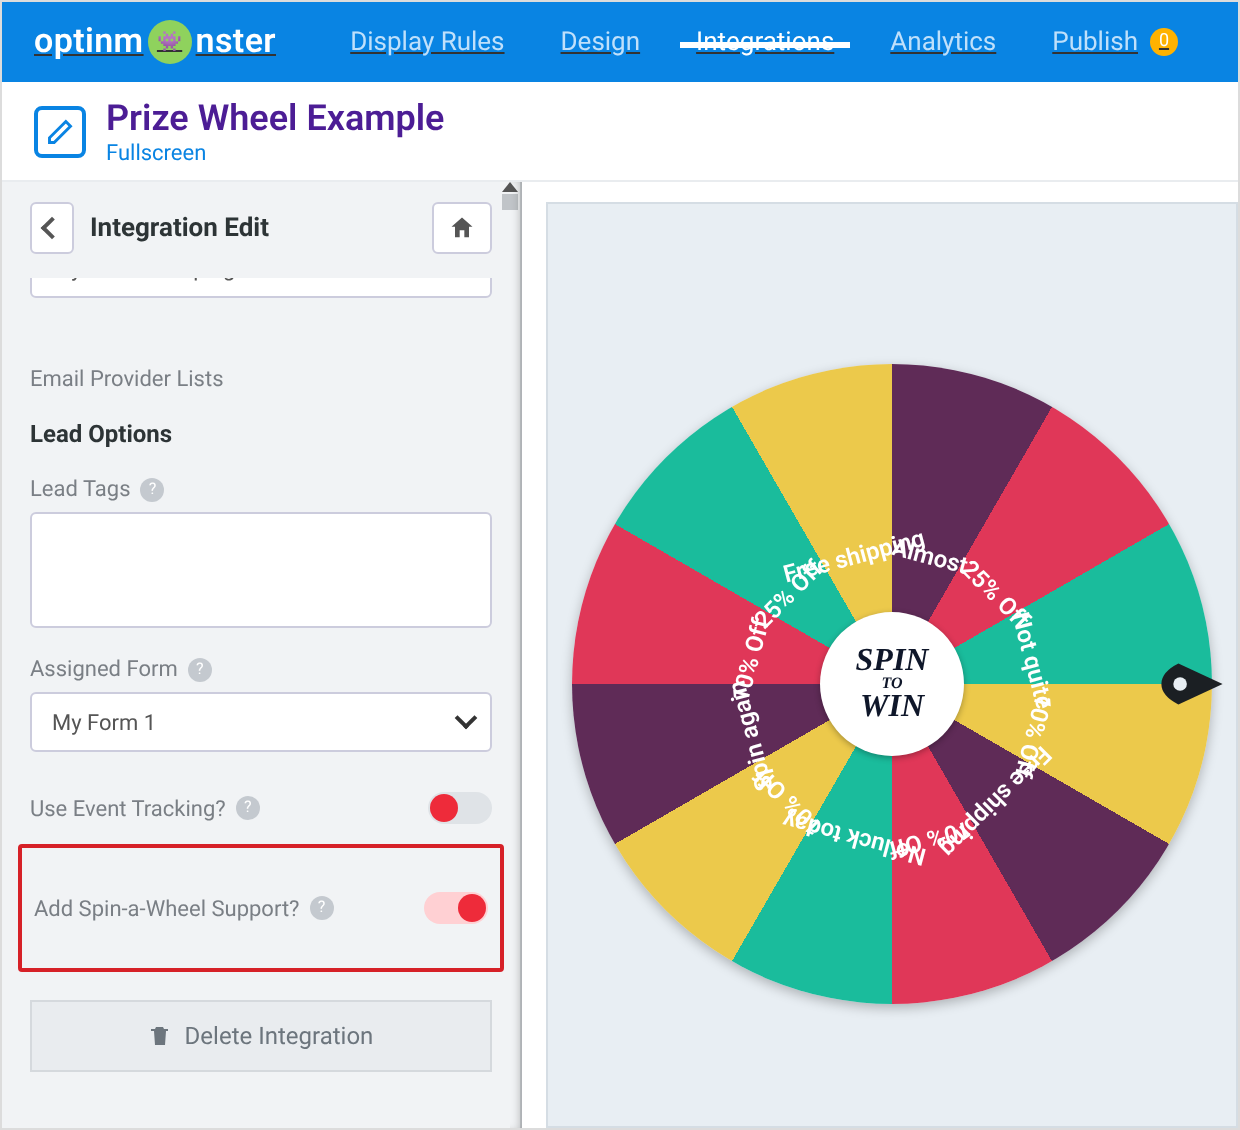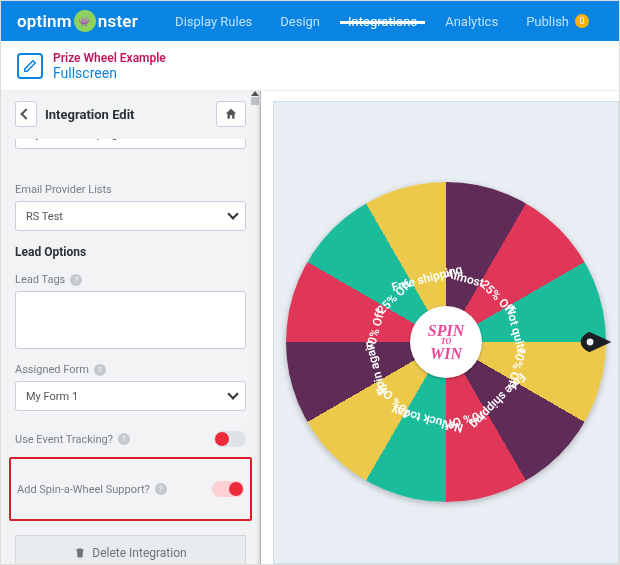--- a/index.html
+++ b/index.html
@@ -1,33 +1,33 @@
 <!DOCTYPE html>
 <html><head>
 <meta charset="utf-8">
 <style>
   * { box-sizing: border-box; margin: 0; padding: 0; }
   html, body { width: 620px; height: 565px; overflow: hidden; font-family: -apple-system, BlinkMacSystemFont, "Segoe UI", Roboto, Helvetica, Arial, sans-serif; }
   body { font-size: 12px; color: #333; border: 1px solid #dcdcdc; }
 
   
-  .hdr { background:#0984e3; height:40px; display:flex; align-items:center; padding:17px 16px; }
+  .hdr { background:#0984e3; height:40px; display:flex; align-items:center; padding:17px 16px;text-decoration:underline; }
   .logo { display:flex; align-items:center; color:#fff; font-weight:600; font-size:17px; letter-spacing:.2px; }
   .logo .mascot { width:22px; height:22px; border-radius:50%; background:#8fd25d; margin:0 2px; display:inline-flex; align-items:center; justify-content:center; font-size:10px; color:#154; }
   .tabs { margin-left:auto; display:flex; align-items:center; height:100%; }
   .tabs a { color:#bfe0fb; font-size:13px; padding:0 14px; height:100%; display:flex; align-items:center; position:relative; cursor:pointer; }
   .tabs a.active { color:#fff; }
   .tabs a.active::after { content:""; position:absolute; left:6px; right:6px; bottom:0; height:3px; background:#fff; }
   .pub-badge { display:inline-block; width:14px; height:14px; border-radius:50%; background:#ffb200; color:#fff; font-size:9px; line-height:14px; text-align:center; margin-left:6px; }
 
   
   .pagetitle { height:50px; display:flex; align-items:center; padding:0 16px; border-bottom:1px solid #e9ecef; }
   .edit-ico { width:26px; height:26px; border:2px solid #0984e3; border-radius:4px; display:flex; align-items:center; justify-content:center; margin-right:10px; color:#0984e3; }
-  .pagetitle .name { font-size:12px; font-weight:600; color:#be185d; }
-  .pagetitle .type { font-size:14px; color:#0984e3; }
+  .pagetitle .name { font-size:18px; font-weight:600; color:#4c1d95; }
+  .pagetitle .type { font-size:11px; color:#0984e3; }
 
   
   .main { display:flex; height:473px; }
 
   
   .side { width:260px; background:#f1f3f5; border-right:1px solid #d0d4d8; position:relative; display:flex; flex-direction:column; }
   .side::after { content:""; position:absolute; right:-1px; top:0; bottom:0; width:6px; box-shadow:inset -3px 0 4px -2px rgba(0,0,0,.25); }
   .side-scroll { overflow:hidden; position:relative; flex:1; }
   .side-inner { padding:10px 14px 14px; position:relative; }
 
@@ -84,21 +84,21 @@
       #5f2b57 240deg 270deg,
       #e03758 270deg 300deg,
       #1abc9c 300deg 330deg,
       #ecc94b 330deg 360deg);
     box-shadow:0 2px 6px rgba(0,0,0,.25);
   }
   .slice-label { position:absolute; left:50%; top:50%; width:140px; text-align:center; transform-origin:0 50%; color:#fff; font-size:12px; font-weight:600; pointer-events:none; }
   .slice-label span { display:inline-block; transform:rotate(90deg) translateY(-3px); white-space:nowrap; }
 
   .hub { position:absolute; left:50%; top:50%; width:72px; height:72px; border-radius:50%; background:#fff; transform:translate(-50%,-50%); display:flex; align-items:center; justify-content:center; box-shadow:0 1px 3px rgba(0,0,0,.3); }
-  .hub .t1 { font-family:Georgia,serif; font-style:italic; font-weight:900; text-align:center; font-size:16px; color:#ec4899; line-height:.95; }
+  .hub .t1 { font-family:Georgia,serif; font-style:italic; font-weight:900; text-align:center; font-size:16px; color:#0f172a; line-height:.95; }
   .hub .t1 small { display:block; font-size:8px; font-weight:700; }
 
   .pointer { position:absolute; right:-7px; top:50%; transform:translateY(-50%); width:34px; height:24px; }
   .pointer svg { width:100%; height:100%; }
   
   .chev::before { content:""; display:inline-block; width:6px; height:6px; border-right:2px solid currentColor; border-bottom:2px solid currentColor; }
   .chev.left::before { transform:rotate(135deg); }
   .chev.down::before { transform:rotate(45deg); margin-bottom:3px; }
 </style>
 </head>
@@ -156,24 +156,20 @@
 
       <div class="field truncated-select">
         <div class="select">
           <span>My ActiveCampaign Account</span>
           <span class="caret chev down"></span>
         </div>
       </div>
 
       <div class="field">
         <div class="label">Email Provider Lists</div>
-        <div class="select">
-          <span>RS Test</span>
-          <span class="caret chev down"></span>
-        </div>
       </div>
 
       <div class="section-title">Lead Options</div>
 
       <div class="field">
         <div class="label">
           <span>Lead Tags</span>
           <span class="help-q">?</span>
         </div>
         <div class="textarea"></div>

